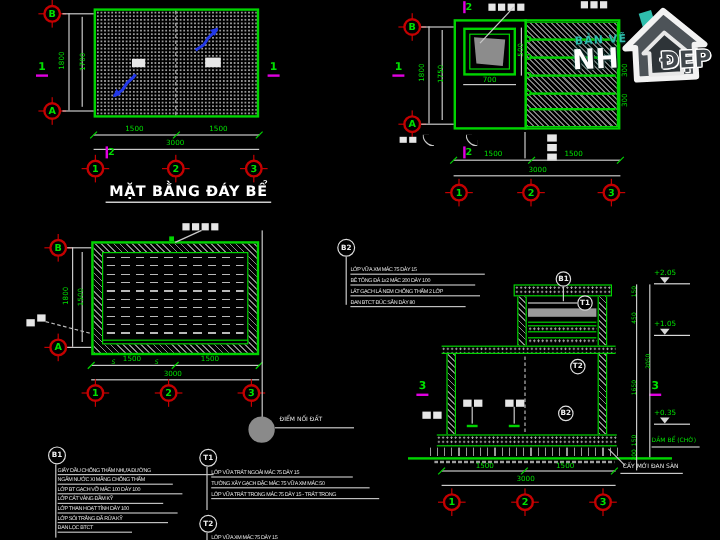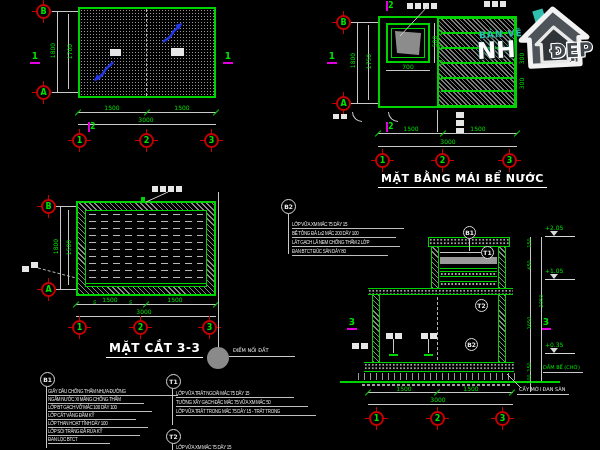--- a/index.html
+++ b/index.html
@@ -109,20 +109,21 @@
     </div>
   <div class="a axb" style="left:72px;top:133px">
       <span>1</span>
     </div>
   <div class="a axb" style="left:139px;top:133px">
       <span>2</span>
     </div>
   <div class="a axb" style="left:204px;top:133px">
       <span>3</span>
     </div>
+  <div class="a title" style="left:88px;top:152px">MẶT BẰNG ĐÁY BỂ</div>
 
   <div class="a grect" style="left:378px;top:16px;width:139px;height:92px"></div>
   <div class="a h45d grect1" style="left:438px;top:18px;width:77px;height:88px"></div>
   <div class="a gl" style="left:437px;top:16px;width:2px;height:92px"></div>
   <div class="a gl" style="left:441px;top:32px;width:72px;height:1.5px"></div>
   <div class="a gl" style="left:441px;top:47px;width:72px;height:1.5px"></div>
   <div class="a gl" style="left:441px;top:62px;width:72px;height:1.5px"></div>
   <div class="a gl" style="left:441px;top:77px;width:72px;height:1.5px"></div>
   <div class="a gl" style="left:441px;top:90px;width:72px;height:1.5px"></div>
   <div class="a" style="left:438px;top:30px;width:5px;height:5px;border:1px solid #00d400;border-radius:50%"></div>
@@ -192,21 +193,20 @@
     </div>
   <div class="a axb" style="left:375px;top:153px">
       <span>1</span>
     </div>
   <div class="a axb" style="left:435px;top:153px">
       <span>2</span>
     </div>
   <div class="a axb" style="left:502px;top:153px">
       <span>3</span>
     </div>
-  <div class="a title" style="left:378px;top:172px;font-size:11px">MẶT BẰNG MÁI BỂ NƯỚC</div>
 
   <div class="a" id="logo" style="left:474px;top:0;width:126px;height:74px">
     <svg class="a skew" style="left:36px;top:4px" width="88" height="66" viewBox="0 0 100 80">
       <rect x="28" y="6" width="13" height="24" fill="#2fbfae" transform="rotate(-14 34 18)"></rect>
       <path d="M50,6 L90,42 L80,42 L80,74 L20,74 L20,42 L10,42 Z" fill="#4d5358" stroke="#f2f2f2" stroke-width="6" stroke-linejoin="round"></path>
       <path d="M50,28 L72,48 L66,48 L66,70 L34,70 L34,48 L28,48 Z" fill="#2e3438" stroke="#e8e8e8" stroke-width="4" stroke-linejoin="round"></path>
     </svg>
     <div class="a lg-banve skew" style="left:5px;top:29px">BẢN VẼ</div>
     <div class="a lg-nha skew" style="left:3px;top:37px">NH</div>
     <div class="a lg-dep skew" style="left:76px;top:39px">ĐẸP</div>
@@ -254,21 +254,20 @@
   <div class="a g6" style="left:126px;top:308px;width:36px">3000</div>
   <div class="a axb" style="left:72px;top:320px">
       <span>1</span>
     </div>
   <div class="a axb" style="left:133px;top:320px">
       <span>2</span>
     </div>
   <div class="a axb" style="left:202px;top:320px">
       <span>3</span>
     </div>
-  <div class="a title" style="left:106px;top:341px">MẶT CẮT 3-3</div>
   <div class="a wl" style="left:218px;top:192px;width:1px;height:156px"></div>
   <div class="a" style="left:207px;top:347px;width:22px;height:22px;border-radius:50%;background:#8a8a8a"></div>
   <div class="a" style="left:233px;top:347px;font-size:5px;color:#e4e4e4;white-space:nowrap">ĐIỂM NỐI ĐẤT</div>
   <div class="a wl" style="left:229px;top:356px;width:66px;height:1px"></div>
 
   <div class="a co" style="left:281px;top:199px;width:15px;height:15px">
       <span>B2</span>
     </div>
   <div class="a wl" style="left:288px;top:214px;width:1px;height:40px"></div>
   <div class="a nline" style="left:292px;top:221px;width:112px">LỚP VỮA XM MÁC 75 DÀY 15</div>

